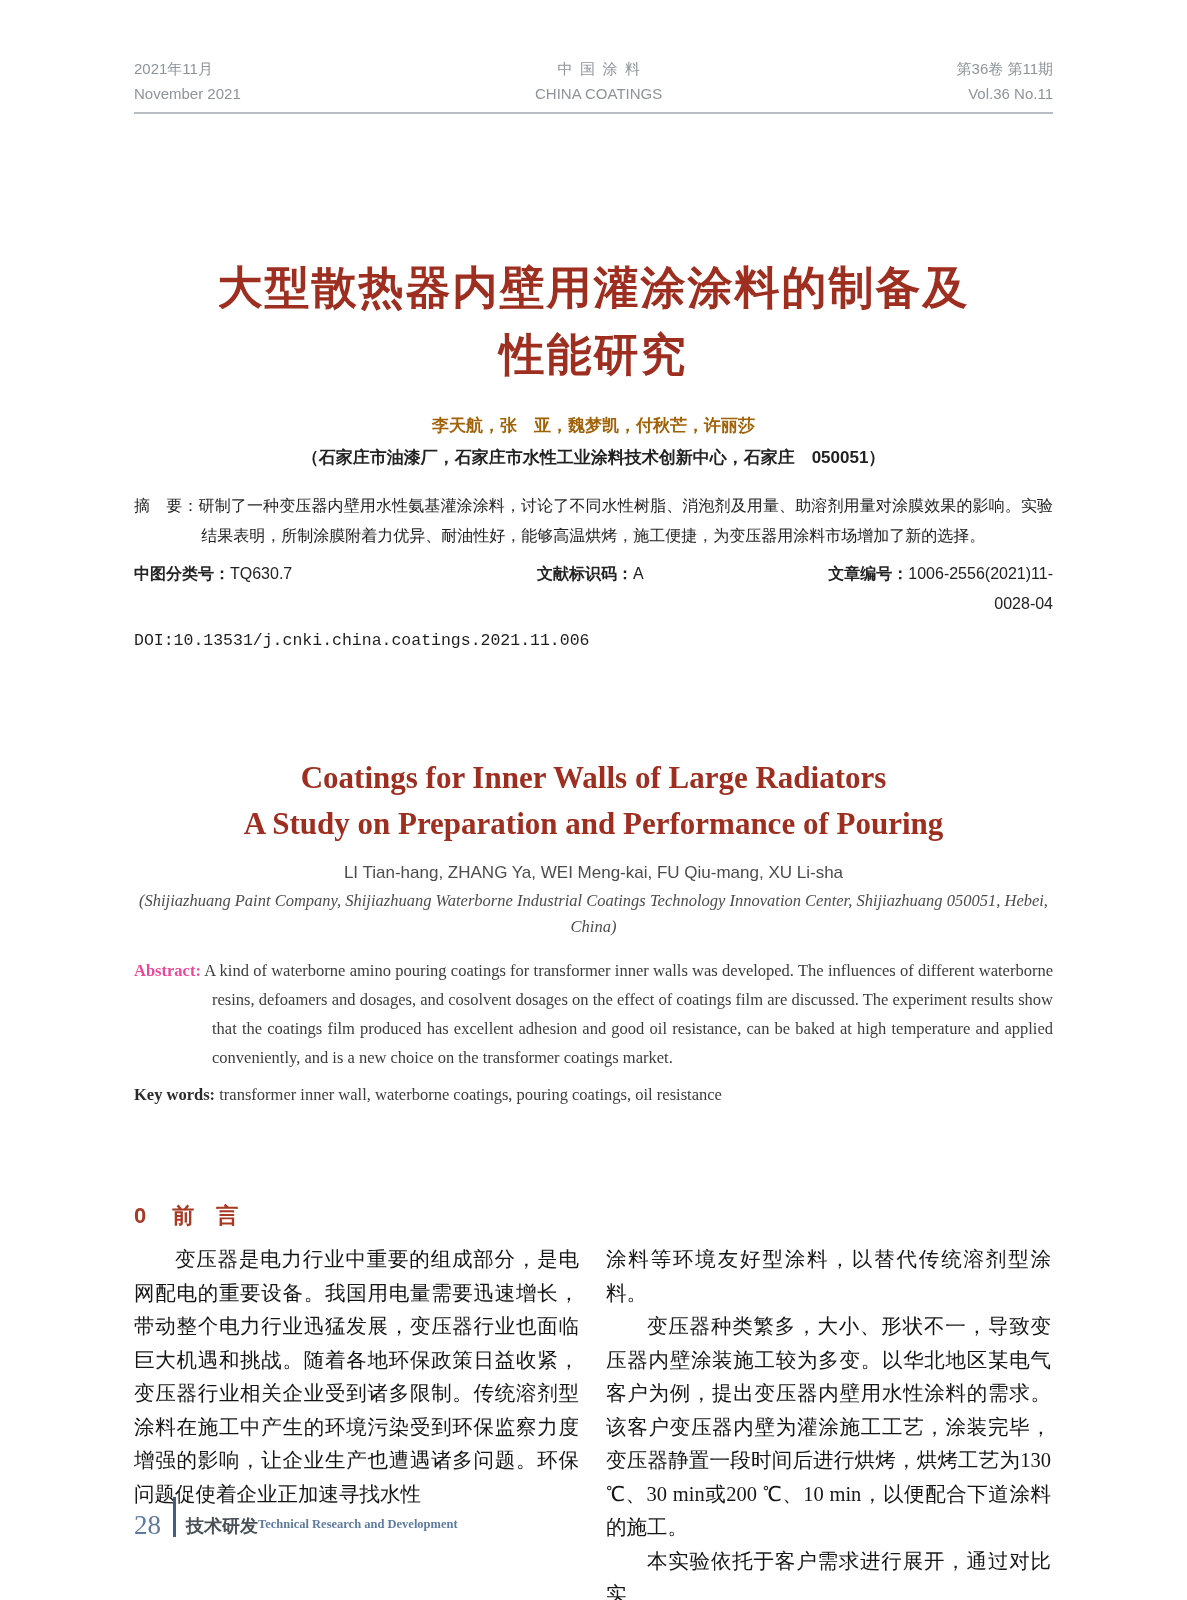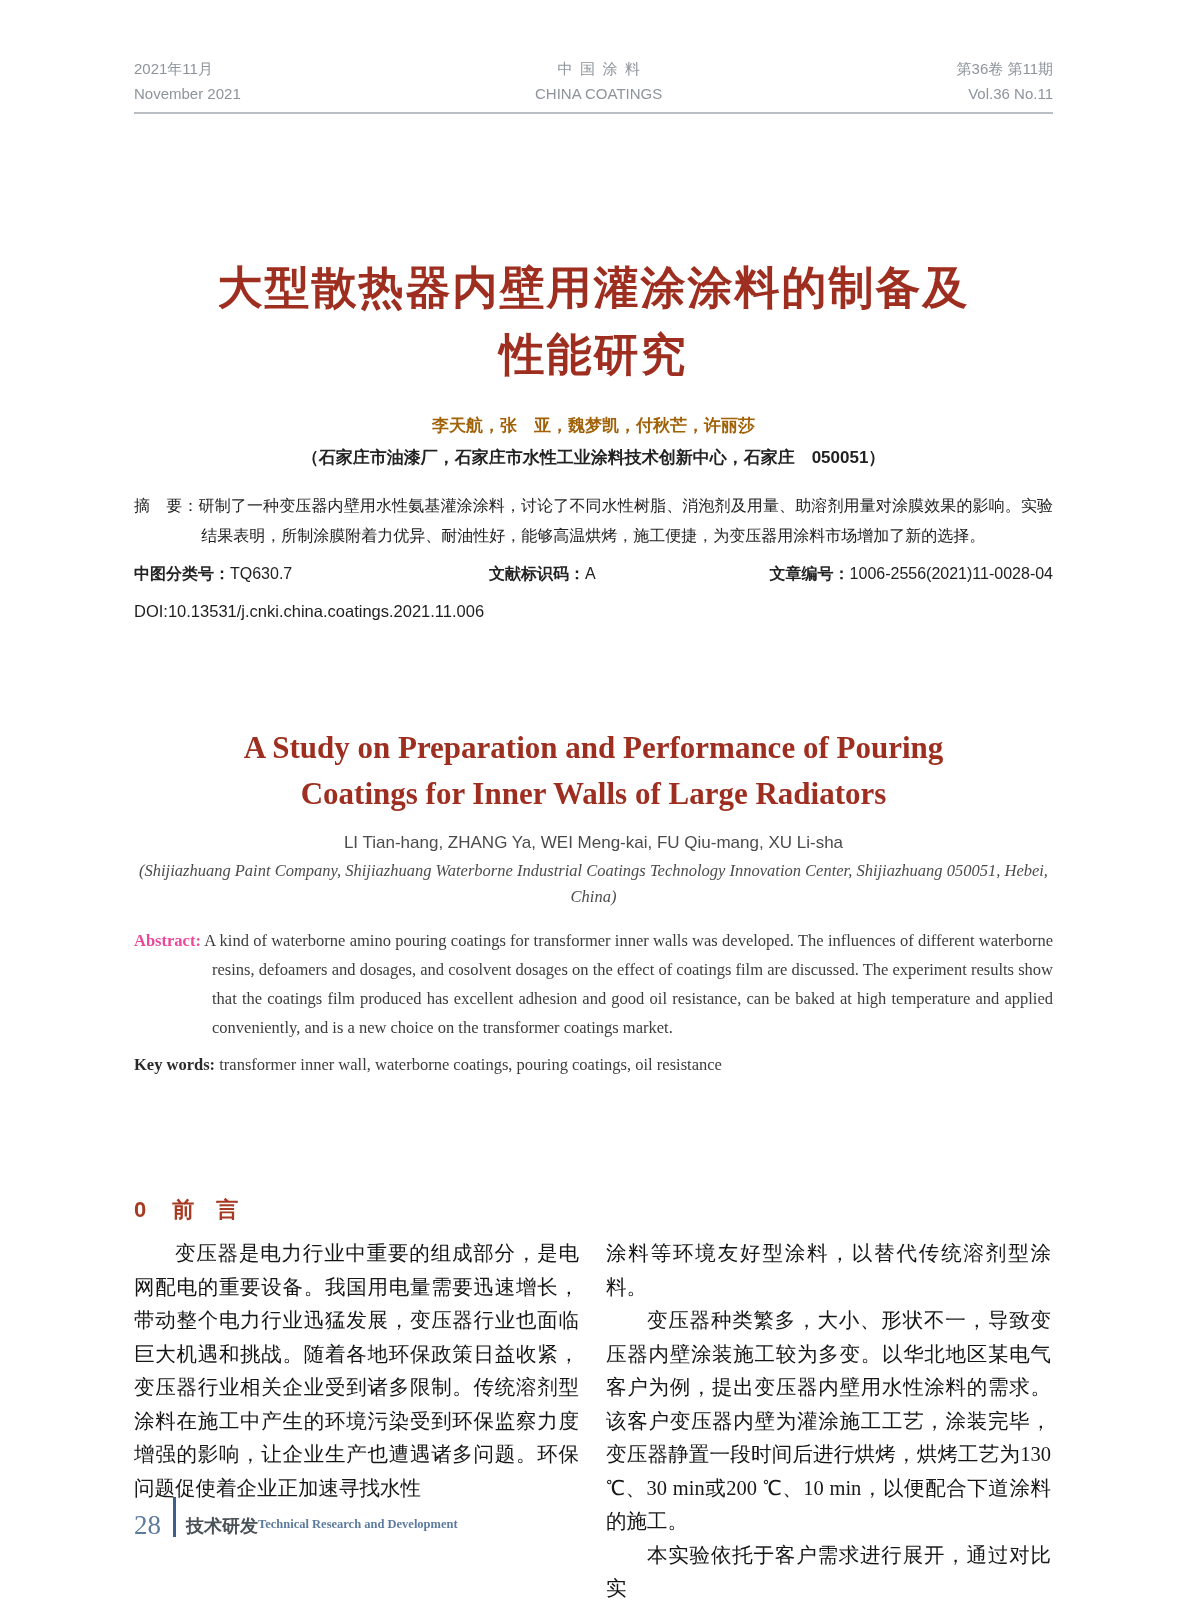--- a/index.html
+++ b/index.html
@@ -55,25 +55,25 @@
     margin-top:4px; font-size:16px; line-height:30px;
     font-family:"Liberation Sans", sans-serif; color:#222;
   }
   .kw-cn .lbl { font-weight:bold; }
   .meta-row {
     margin-top:8px; display:flex; font-size:16px; line-height:30px;
     font-family:"Liberation Sans", sans-serif; color:#222;
   }
   .meta-row .lbl { font-weight:bold; }
   .meta-row .m1 { width:355px; }
-  .meta-row .m2 { width:270px; }
+  .meta-row .m2 { width:270px;margin-left:48px; }
   .meta-row .m3 { flex:1; text-align:right; }
   .doi-line {
     margin-top:8px; font-size:16.5px; line-height:28px;
-    font-family:Liberation Sans, sans-serif; color:#1e1e1e;
+    font-family:Liberation Mono, monospace; color:#1e1e1e;
   }
 
   
   .title-en {
     margin-top:100px; text-align:center;
     font-family:"Liberation Serif", serif; font-weight:bold;
     color:#9e2f20; font-size:31px; line-height:46px;
   }
   .authors-en {
     margin-top:16px; text-align:center;
@@ -94,21 +94,21 @@
   }
   .abs-en .lbl { font-weight:bold; color:#ec4899; }
   .kw-en {
     margin-top:8px; font-family:"Liberation Serif", serif;
     font-size:16.5px; line-height:29px; color:#3c3c3c;
   }
   .kw-en .lbl { font-weight:bold; color:#2a2a2a; }
 
   
   .section-head {
-    margin-top:116px;
+    margin-top:92px;
     font-family:"Liberation Sans", sans-serif; font-weight:bold;
     color:#a63a22; font-size:22px; line-height:30px;
   }
   .section-head .num { margin-right:26px; }
   .body-cols {
     margin-top:12px; display:flex; gap:27px;
   }
   .bcol { width:445px; }
   .bcol p {
     font-family:"Liberation Serif", serif;
@@ -170,22 +170,22 @@
 
   <div class="meta-row">
     <span class="m1"><span class="lbl">中图分类号：</span><span>TQ630.7</span></span>
     <span class="m2"><span class="lbl">文献标识码：</span><span>A</span></span>
     <span class="m3"><span class="lbl">文章编号：</span><span>1006-2556(2021)11-0028-04</span></span>
   </div>
 
   <div class="doi-line">DOI:10.13531/j.cnki.china.coatings.2021.11.006</div>
 
   <h2 class="title-en">
+    <div>Coatings for Inner Walls of Large Radiators</div>
     <div>A Study on Preparation and Performance of Pouring</div>
-    <div>Coatings for Inner Walls of Large Radiators</div>
   </h2>
 
   <div class="authors-en">LI Tian-hang, ZHANG Ya, WEI Meng-kai, FU Qiu-mang, XU Li-sha</div>
   <div class="affil-en">(Shijiazhuang Paint Company, Shijiazhuang Waterborne Industrial Coatings Technology Innovation Center, Shijiazhuang 050051, Hebei, China)</div>
 
   <p class="abs-en"><span class="lbl">Abstract:</span> <span>A kind of waterborne amino pouring coatings for transformer inner walls was developed. The influences of different waterborne resins, defoamers and dosages, and cosolvent dosages on the effect of coatings film are discussed. The experiment results show that the coatings film produced has excellent adhesion and good oil resistance, can be baked at high temperature and applied conveniently, and is a new choice on the transformer coatings market.</span></p>
 
   <p class="kw-en"><span class="lbl">Key words:</span>  <span>transformer inner wall, waterborne coatings, pouring coatings, oil resistance</span></p>
 
   <div class="section-head">

